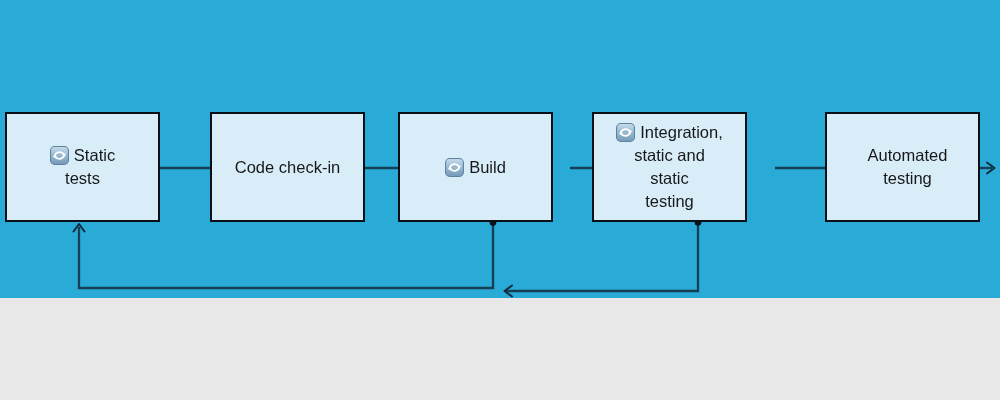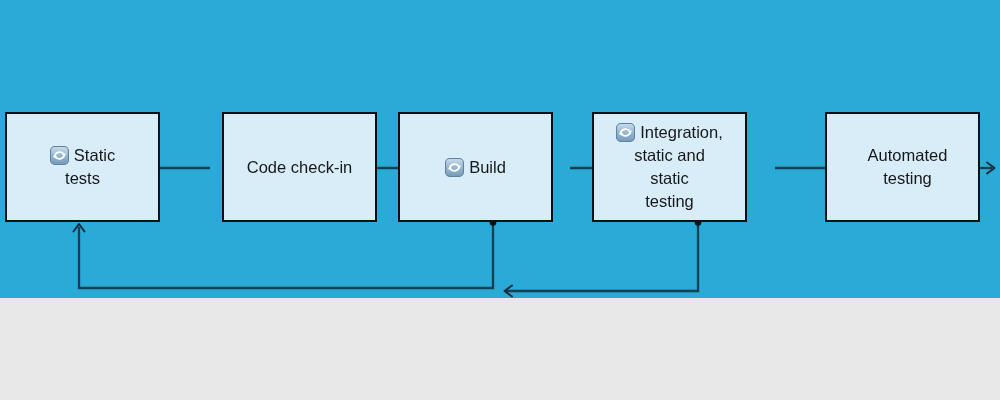--- a/index.html
+++ b/index.html
@@ -18,21 +18,21 @@
     border:2px solid #0b1016;
     box-sizing:border-box;
     display:flex;flex-direction:column;justify-content:center;align-items:center;
     text-align:center;
     font-size:16.5px;line-height:23px;
     color:#17181a;
   }
   .node .ln{white-space:nowrap;}
   .icon{width:19px;height:19px;vertical-align:-4px;margin-right:5px;}
   #n-static{left:5px;}
-  #n-checkin{left:210px;margin-left:12px;}
+  #n-checkin{left:210px;}
   #n-build{left:398px;}
   #n-integration{left:592px;}
   #n-release{left:825px;padding-left:10px;}
   .wire{stroke:#153f53;stroke-width:2.3;fill:none;}
   .arrowhead{stroke:#0d2b3a;stroke-width:2;fill:none;stroke-linecap:round;stroke-linejoin:round;}
   .dot{fill:#0b1016;}
 </style>
 </head>
 <body>
 

